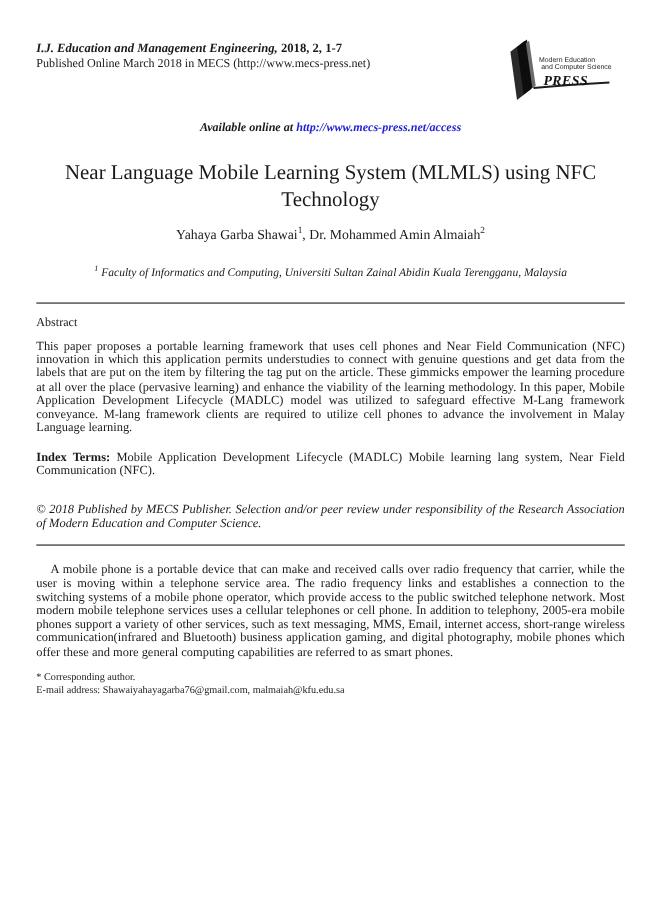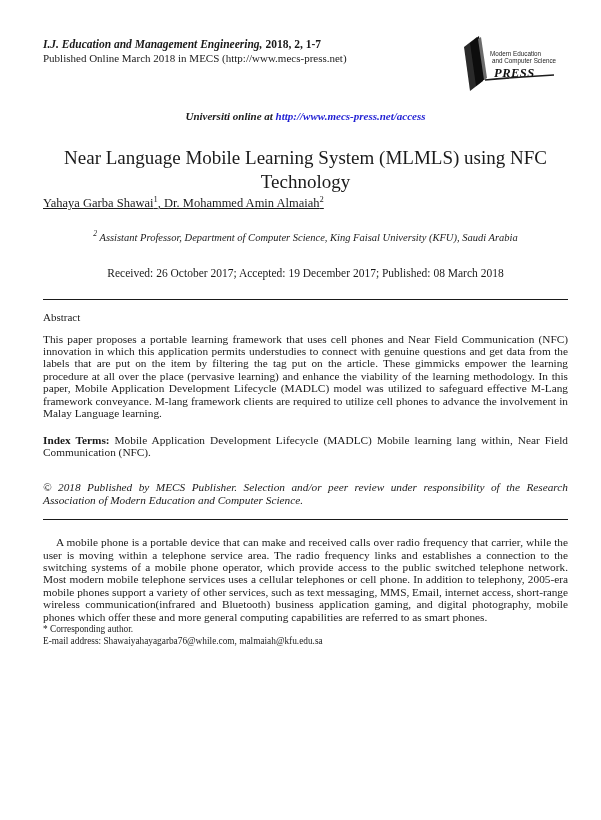--- a/index.html
+++ b/index.html
@@ -1,49 +1,49 @@
 <!DOCTYPE html>
 <html><head>
 <meta charset="utf-8">
 <style>
   html,body{margin:0;padding:0;background:#ffffff;}
   body{width:601px;height:820px;font-family:"Liberation Serif",serif;color:#1a1a1a;overflow:hidden;}
-  .page{width:601px;height:820px;box-sizing:border-box;padding:38px 33px 0 43px;background:#fff;}
+  .page{width:601px;height:820px;box-sizing:border-box;padding:38px 33px 0 33px;background:#fff;}
   .it{font-style:italic;}
   .b{font-weight:bold;}
   .bi{font-weight:bold;font-style:italic;}
 
   .header-row{display:flex;justify-content:space-between;align-items:flex-start;}
   .header-text{font-size:11px;line-height:13.5px;white-space:nowrap;}
   .jline1{font-size:11.5px;}
   .logo{width:102px;height:70px;margin-top:-8px;margin-right:10px;flex:none;}
 
   .available{text-align:center;font-size:11px;margin-top:10px;}
   .available .link{color:#1f1fd3;text-decoration:none;font-weight:bold;font-style:italic;}
 
   .title{font-size:19px;font-weight:normal;line-height:24px;text-align:center;margin:24px 0 0 0;padding:0 10px;}
-  .authors{text-align:left;font-size:12.5px;text-decoration:underline;}
+  .authors{text-align:center;font-size:12.5px;margin-top:10px;}
   .authors sup{font-size:8.5px;}
   .affil{text-align:center;font-size:10.5px;font-style:italic;line-height:13px;margin-top:16px;}
   .affil sup{font-size:7.5px;}
   .received{text-align:center;font-size:11.5px;margin-top:23px;}
 
   .rule{border-top:1.4px solid #1a1a1a;height:0;margin-top:20px;}
   .rule2{margin-top:13px;}
 
   .section-heading{font-size:11px;font-weight:normal;margin-top:11px;}
   .intro-heading{margin-top:11px;}
   p.body{font-size:11.3px;line-height:12.4px;margin:10px 0 0 0;text-align:justify;}
   p.mt14{margin-top:14px;}
   p.mt12{margin-top:23px;}
   p.mt16{margin-top:16px;}
   p.indent{text-indent:13px;}
   .sep{white-space:pre;}
 
-  .footnote{font-size:9.3px;line-height:12px;}
+  .footnote{font-size:9.3px;line-height:12px;margin-top:11px;}
 </style>
 </head>
 <body>
 
 <div class="page">
 
   <div class="header-row">
     <div class="header-text">
       <div class="jline1"><span class="bi">I.J. Education and Management Engineering,</span> <span class="b">2018, 2, 1-7</span></div>
       <div>Published Online March 2018 in MECS (http://www.mecs-press.net)</div>
@@ -55,46 +55,45 @@
         <path d="M22 9 L25 7 L31 48 L28 50 Z" fill="#6b6b6b"></path>
         <path d="M29 50 Q60 47 98 45" stroke="#1d1d1d" stroke-width="1.6" fill="none"></path>
         <text x="34" y="26" font-size="6.3" fill="#1d1d1d" font-family="Liberation Sans, sans-serif">Modern Education</text>
         <text x="36" y="33" font-size="6.3" fill="#1d1d1d" font-family="Liberation Sans, sans-serif">and Computer Science</text>
         <text x="38" y="47" font-size="12.5" font-weight="bold" font-style="italic" fill="#111" font-family="Liberation Serif, serif" letter-spacing="0.5">PRESS</text>
       </svg>
     </div>
   </div>
 
   <div class="available">
-    <span class="bi">Universiti online at</span>
+    <span class="bi">Available online at</span>
     <a class="link" href="#">http://www.mecs-press.net/access</a>
   </div>
 
   <h1 class="title">Near Language Mobile Learning System (MLMLS) using NFC Technology</h1>
 
   <div class="authors"><span>Yahaya Garba Shawai</span><sup>1</sup><span class="sep">,</span>
     <span>Dr. Mohammed Amin Almaiah</span><sup>2</sup></div>
 
   <div class="affil">
-    <div><sup>2</sup> <span>Assistant Professor, Department of Computer Science, King Faisal University (KFU), Saudi Arabia</span></div>
+    <div><sup>1</sup> <span>Faculty of Informatics and Computing, Universiti Sultan Zainal Abidin Kuala Terengganu, Malaysia</span></div>
   </div>
 
-  <div class="received">Received: 26 October 2017; Accepted: 19 December 2017; Published: 08 March 2018</div>
 
   <div class="rule"></div>
 
   <div class="section-heading">Abstract</div>
   <p class="body">This paper proposes a portable learning framework that uses cell phones and Near Field Communication (NFC) innovation in which this application permits understudies to connect with genuine questions and get data from the labels that are put on the item by filtering the tag put on the article. These gimmicks empower the learning procedure at all over the place (pervasive learning) and enhance the viability of the learning methodology. In this paper, Mobile Application Development Lifecycle (MADLC) model was utilized to safeguard effective M-Lang framework conveyance. M-lang framework clients are required to utilize cell phones to advance the involvement in Malay Language learning.</p>
 
-  <p class="body mt14"><b>Index Terms:</b> <span>Mobile Application Development Lifecycle (MADLC) Mobile learning lang within, Near Field Communication (NFC).</span></p>
+  <p class="body mt14"><b>Index Terms:</b> <span>Mobile Application Development Lifecycle (MADLC) Mobile learning lang system, Near Field Communication (NFC).</span></p>
 
   <p class="body it mt12">© 2018 Published by MECS Publisher. Selection and/or peer review under responsibility of the Research Association of Modern Education and Computer Science.</p>
 
   <div class="rule rule2"></div>
 
   <p class="body indent mt16">A mobile phone is a portable device that can make and received calls over radio frequency that carrier, while the user is moving within a telephone service area. The radio frequency links and establishes a connection to the switching systems of a mobile phone operator, which provide access to the public switched telephone network. Most modern mobile telephone services uses a cellular telephones or cell phone. In addition to telephony, 2005-era mobile phones support a variety of other services, such as text messaging, MMS, Email, internet access, short-range wireless communication(infrared and Bluetooth) business application gaming, and digital photography, mobile phones which offer these and more general computing capabilities are referred to as smart phones.</p>
 
   <div class="footnote">
     <div>* Corresponding author.</div>
-    <div>E-mail address: Shawaiyahayagarba76@while.com, malmaiah@kfu.edu.sa</div>
+    <div>E-mail address: Shawaiyahayagarba76@gmail.com, malmaiah@kfu.edu.sa</div>
   </div>
 
 </div>
 
 </body></html>

